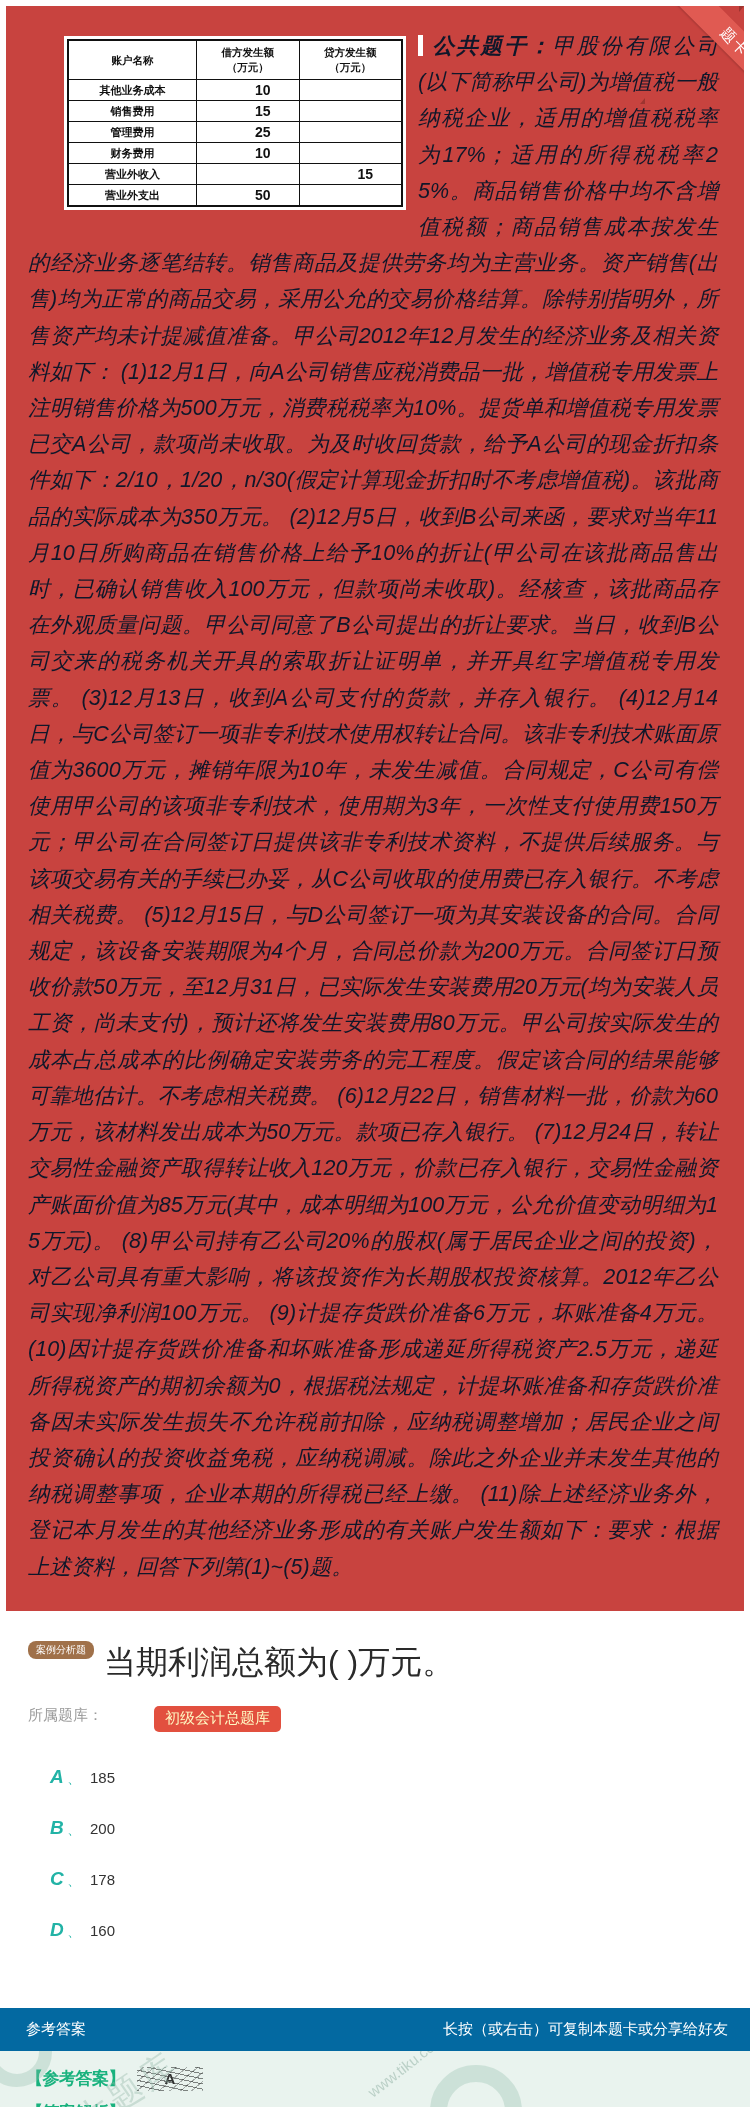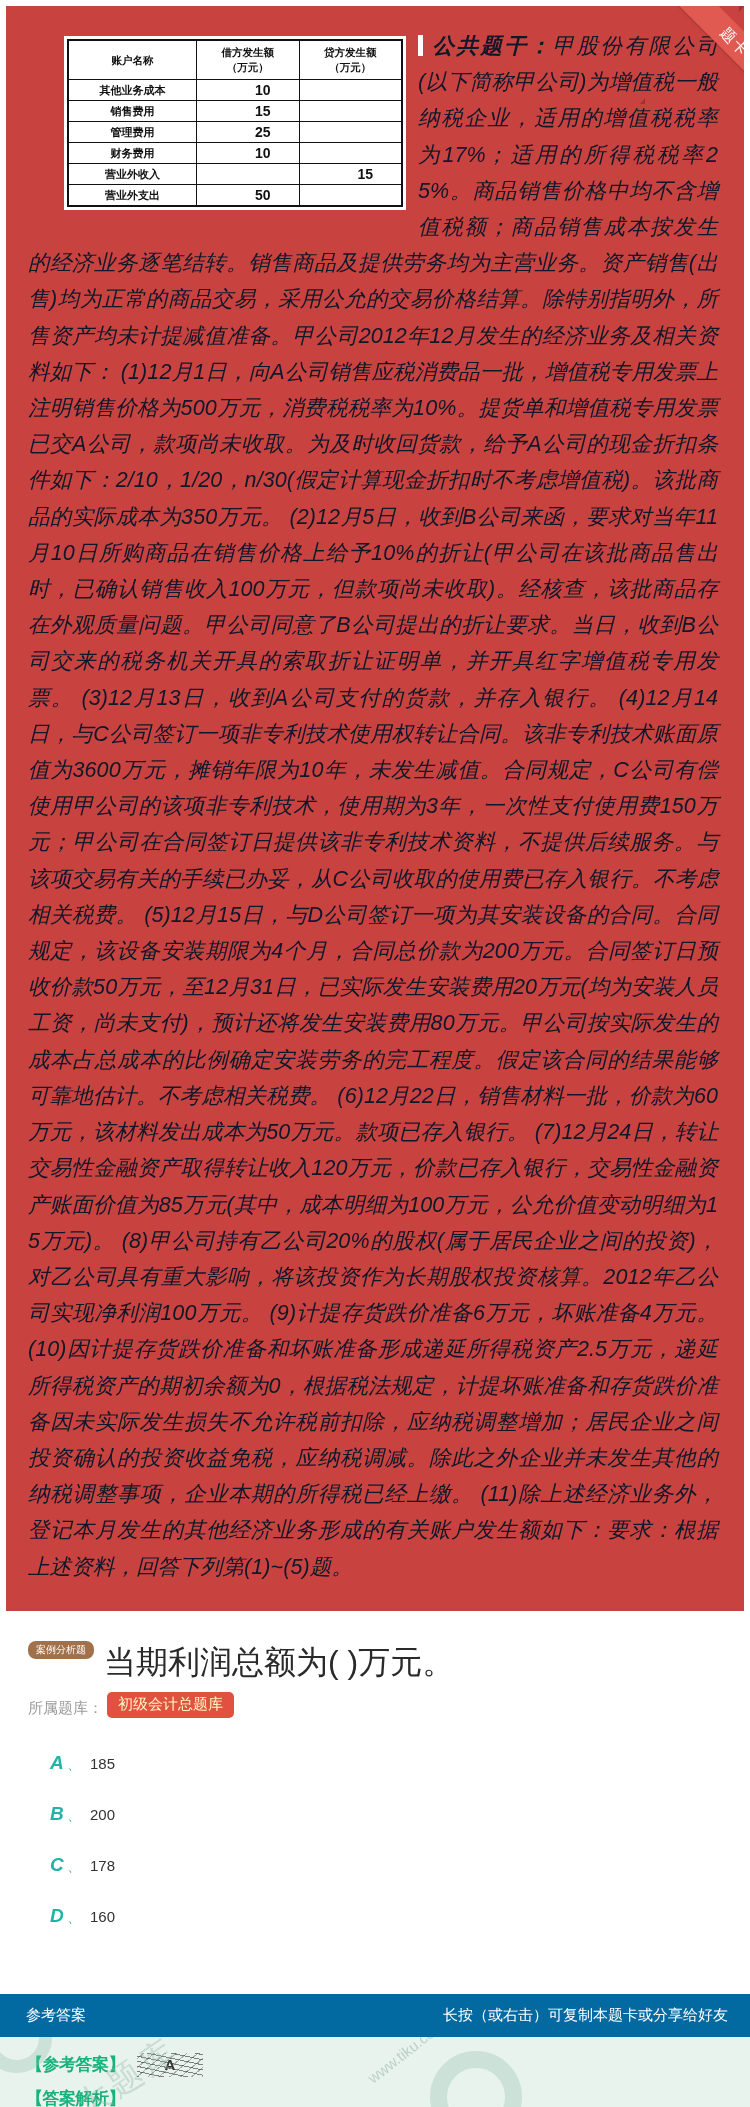--- a/index.html
+++ b/index.html
@@ -115,23 +115,24 @@
     margin-top: 0;
     white-space: nowrap;
   }
   .q-title {
     margin-left: 10px;
     font-size: 32px;
     color: #2a2a2a;
     line-height: 1.35;
   }
   .q-bank-row {
-    margin-top: 8px;
+    margin-top: 22px;
     display: flex;
-    align-items: flex-end;
+    align-items: flex-start;
+    gap: 47px;
   }
   .q-bank-label { font-size: 15px; color: #9b9b9b; }
   .q-bank-pill {
     margin-left: 4px;
     background: #e2503f;
     color: #fef9c3;
     font-size: 15px;
     padding: 3px 11px 5px 11px;
     border-radius: 5px;
     line-height: 1.2;

